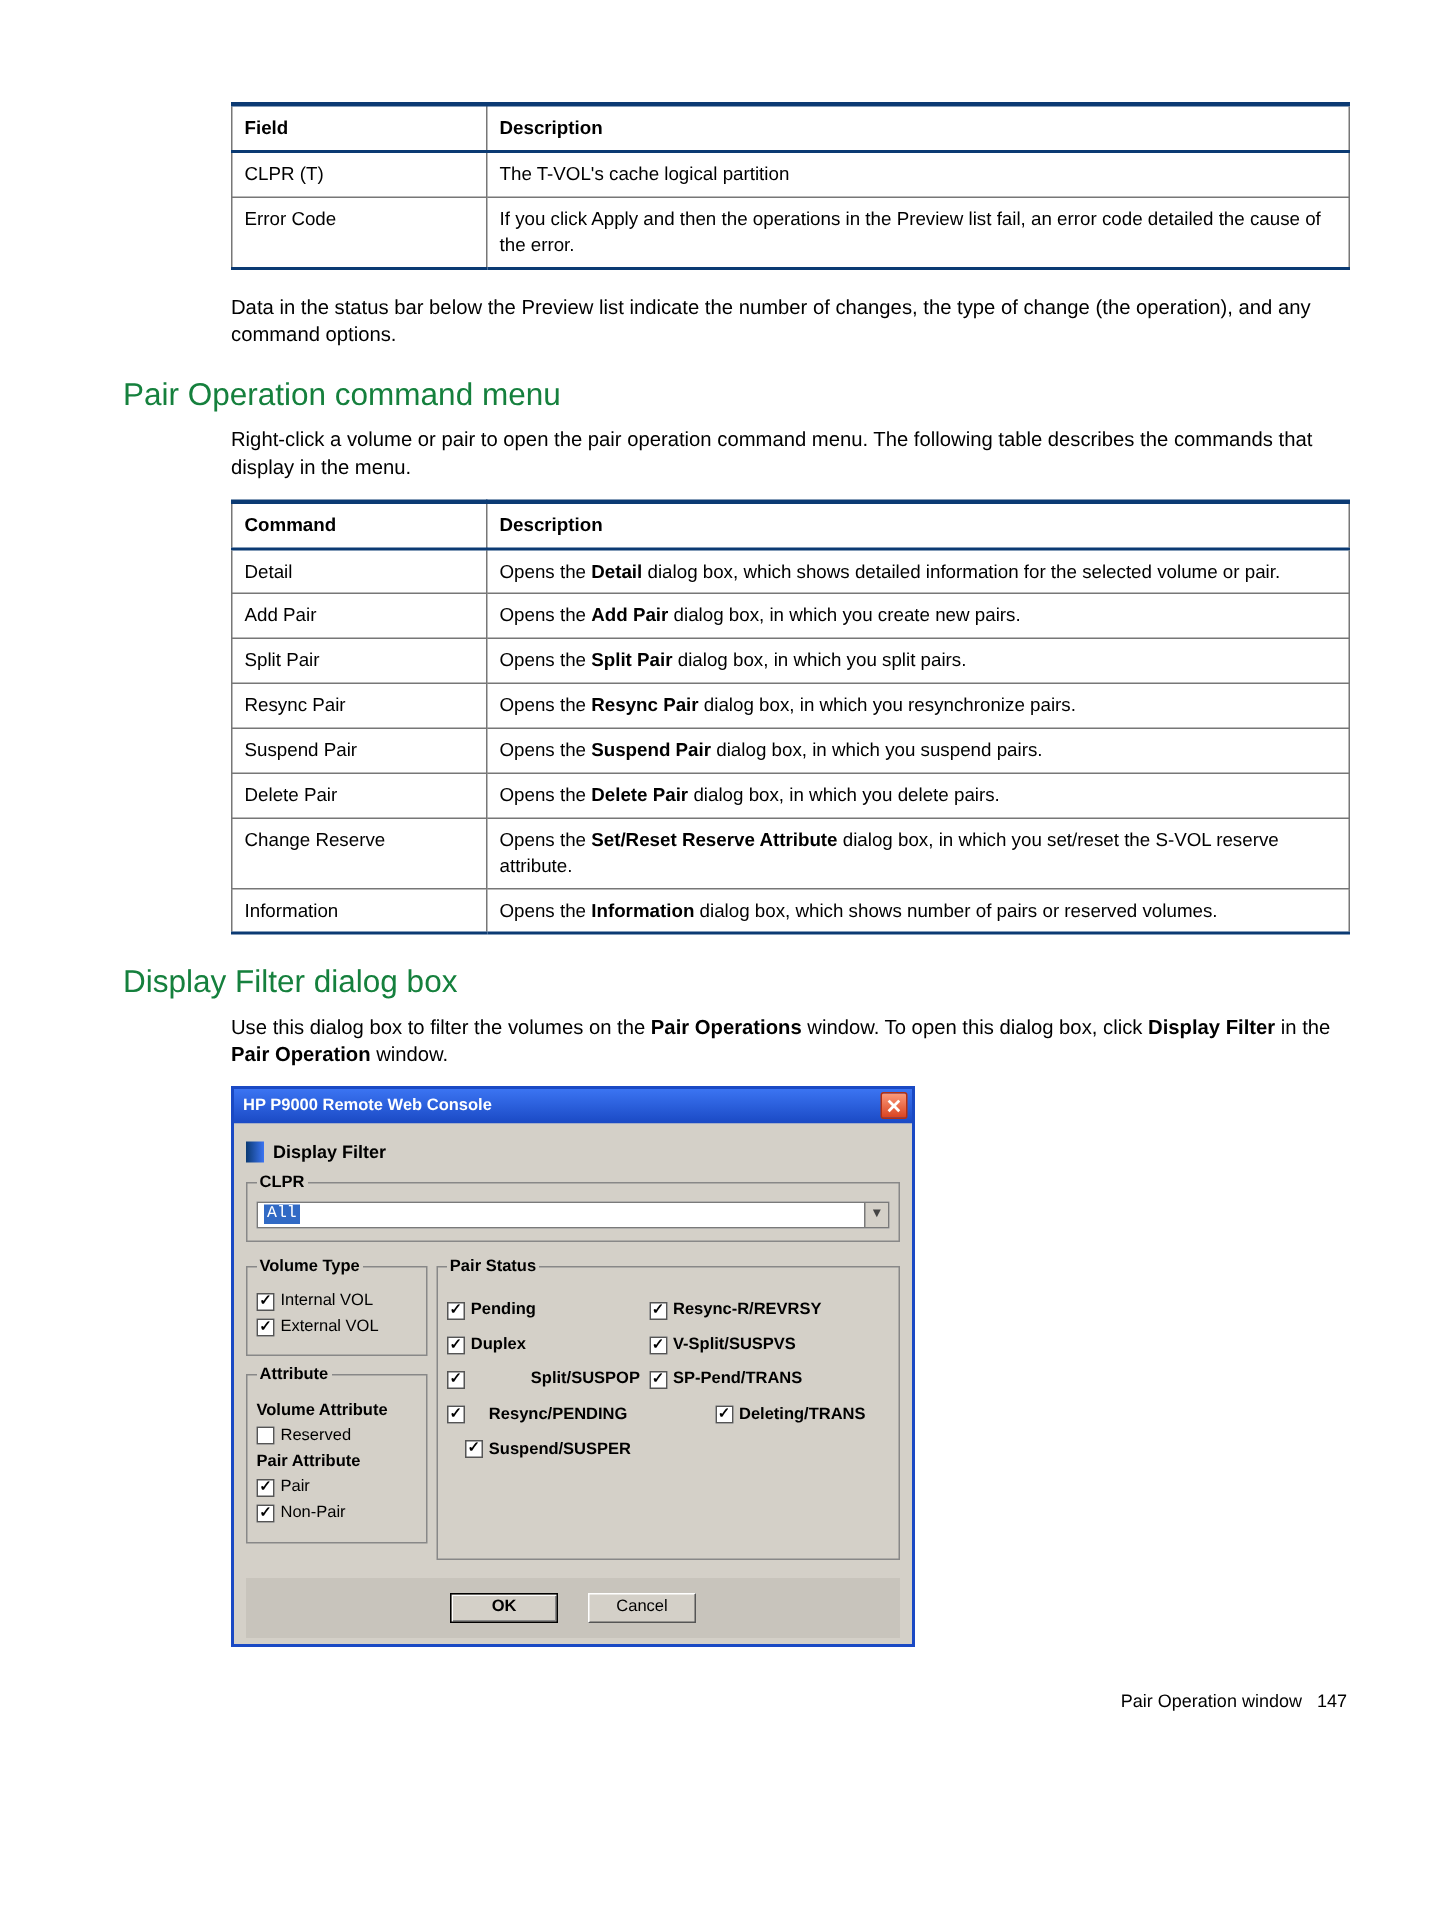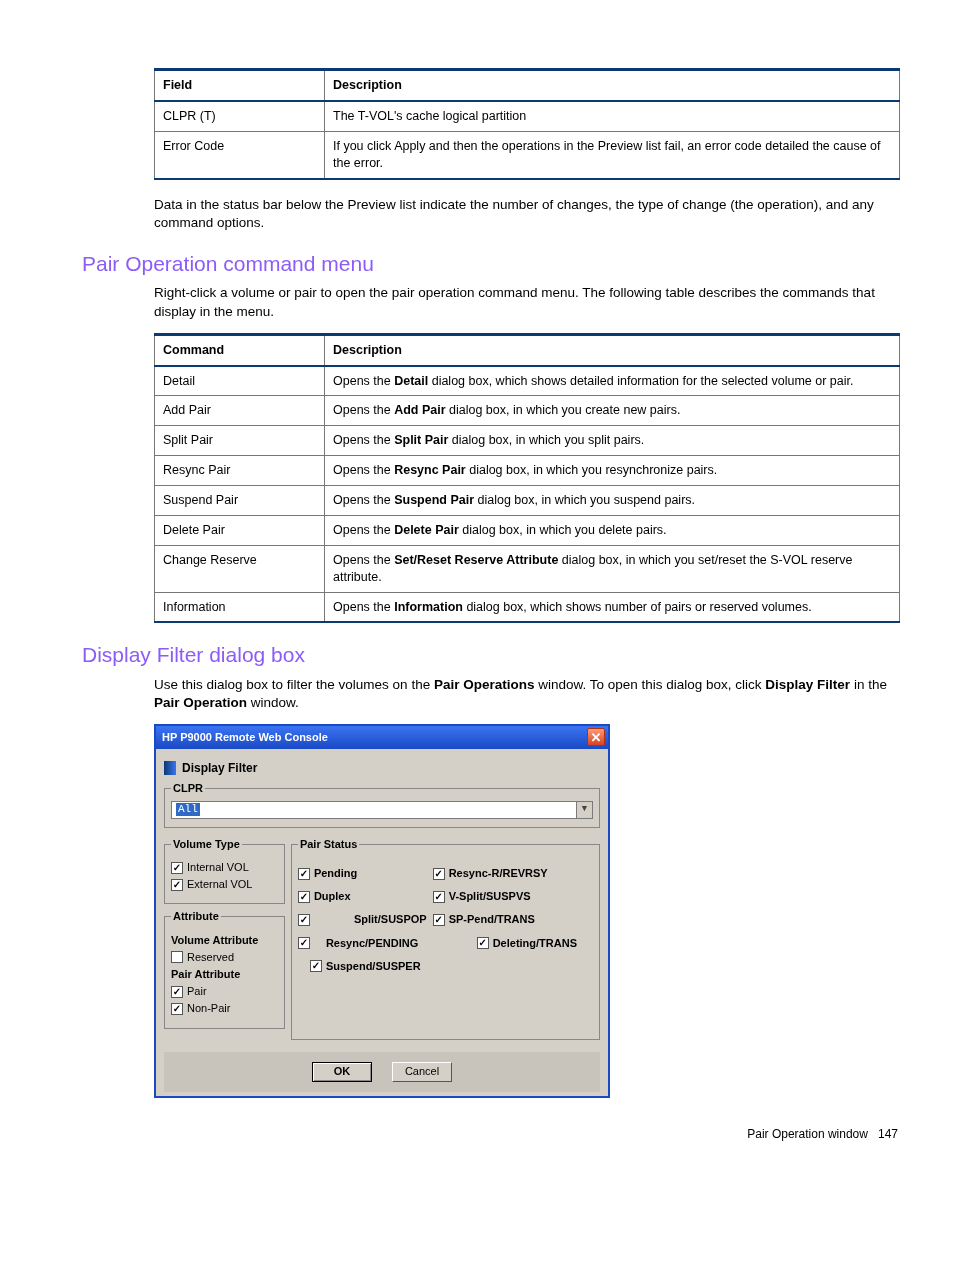--- a/index.html
+++ b/index.html
@@ -9,21 +9,21 @@
     padding: 60px 54px 40px 54px;
     width: 954px;
     color: #000;
     font-size: 13.5px;
     line-height: 1.35;
     background: #fff;
   }
   h2.section {
     font-family: Arial, Helvetica, sans-serif;
     font-weight: normal;
-    color: #8b5cf6;
+    color: #15803d;
     font-size: 21px;
     margin: 18px 0 6px 0;
     padding-left: 28px;
   }
   .body-indent {
     margin-left: 100px;
     margin-right: 0;
   }
   p.para { margin: 6px 0 12px 0; }
   table.doc {
@@ -112,21 +112,21 @@
     display:flex;align-items:center;justify-content:center;font-size:10px;line-height:1;color:#000;
   }
   .cb.checked::before { content:"✓"; font-weight:bold; font-size:10px; }
   .pair-grid { display:flex; }
   .pair-col { flex:1; }
   .btnbar {
     background:#c8c4bc;padding:10px 0;margin-top:6px;
     display:flex;justify-content:center;gap:20px;
   }
   .winbtn {
-    width:60px;height:20px;background:#d4d0c8;
+    width:72px;height:20px;background:#d4d0c8;
     border:1px solid #555;border-top-color:#fff;border-left-color:#fff;
     display:flex;align-items:center;justify-content:center;font-size:11px;
   }
   .winbtn.primary { border:1px solid #000; box-shadow: inset 1px 1px 0 #fff, inset -1px -1px 0 #888; font-weight:bold;}
   .footer {
     margin-top: 28px;
     text-align: right;
     font-size: 12px;
     color: #000;
     padding-right: 2px;

